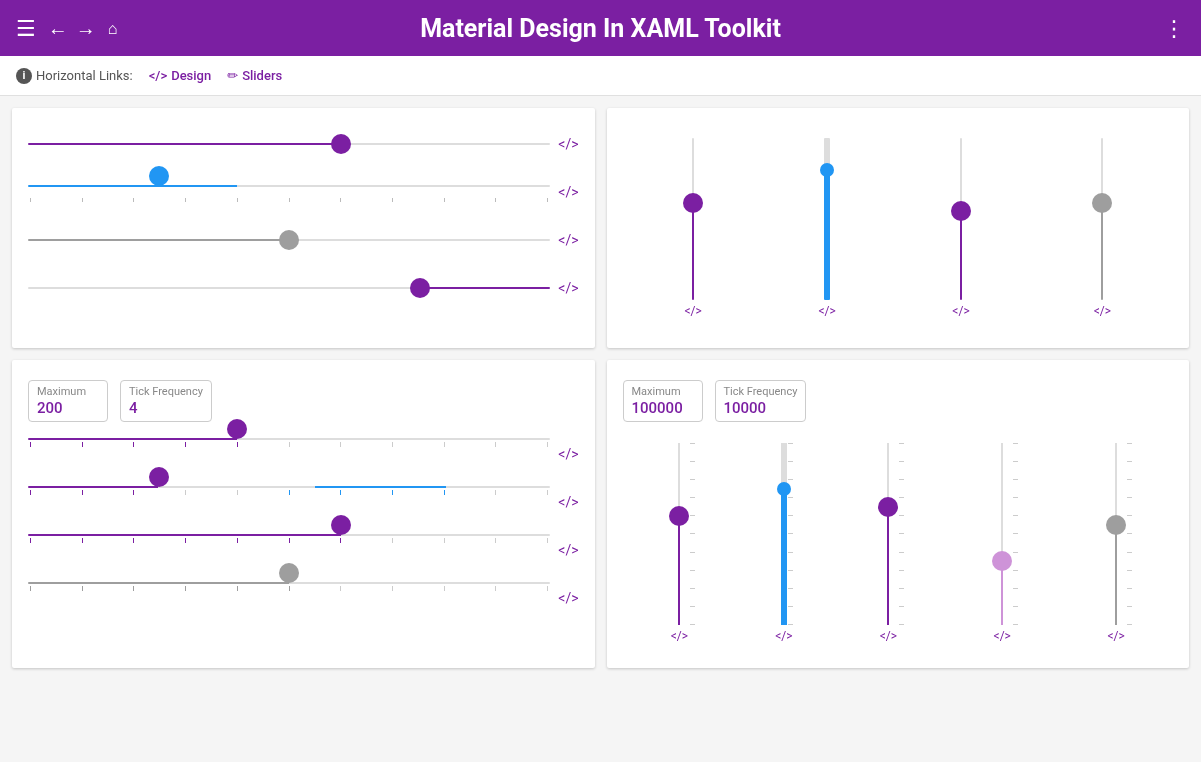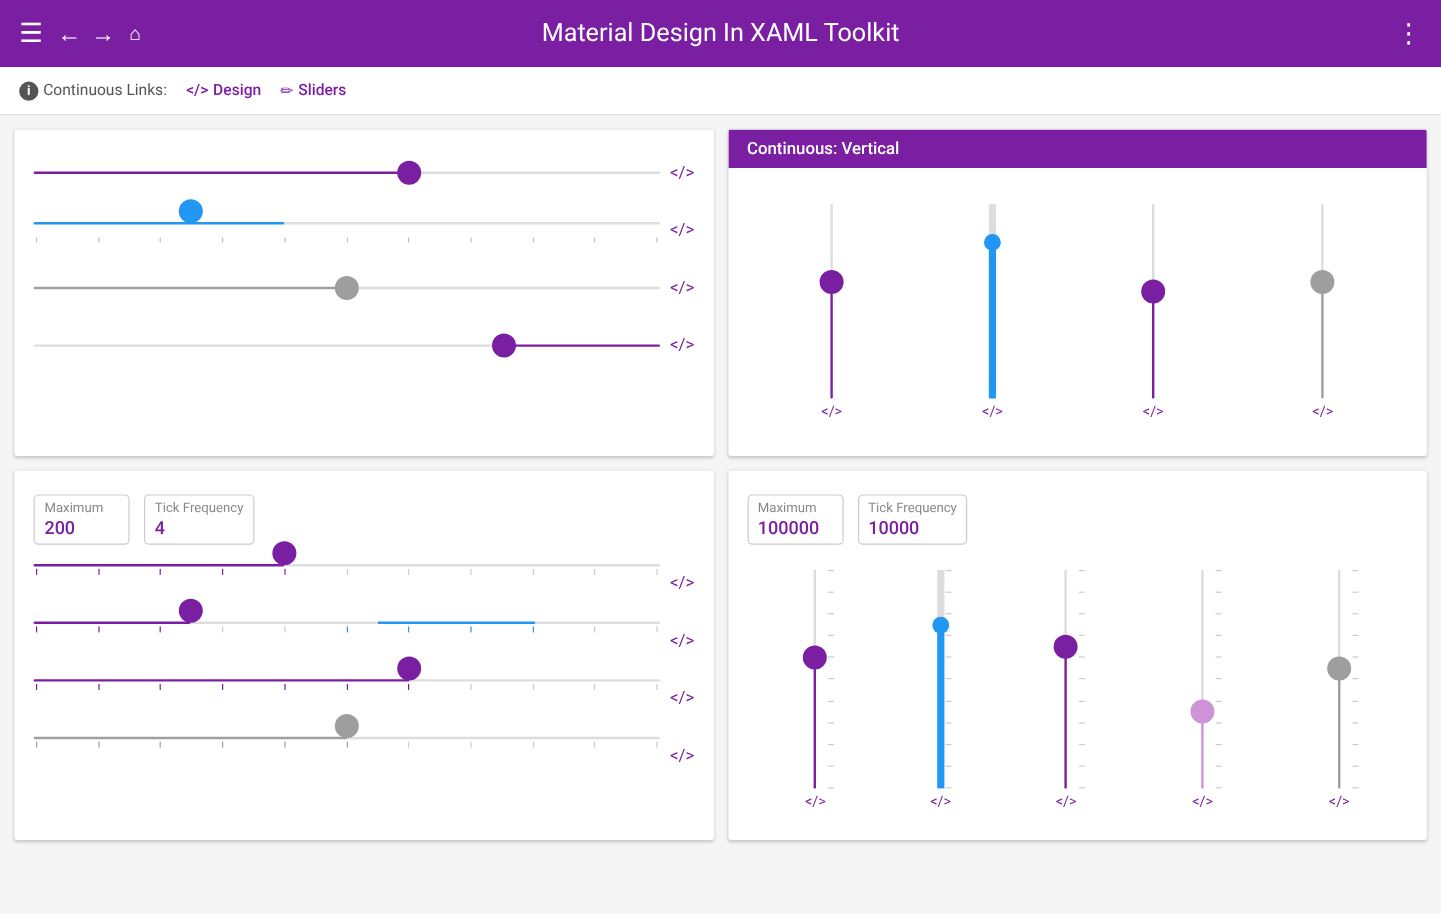--- a/index.html
+++ b/index.html
@@ -10,21 +10,21 @@
       background: #7B1FA2;
       height: 56px;
       display: flex;
       align-items: center;
       padding: 0 16px;
       color: #fff;
     }
     .topbar-menu { font-size: 22px; cursor: pointer; margin-right: 12px; }
     .topbar-nav { display: flex; gap: 8px; margin-right: 12px; }
     .topbar-nav span { font-size: 20px; cursor: pointer; }
-    .topbar-title { font-size: 21px; font-weight: 400; position: absolute; left: 50%; transform: translateX(-50%); }
+    .topbar-title { font-size: 25px; font-weight: 700; position: absolute; left: 50%; transform: translateX(-50%); }
     .topbar-more { font-size: 22px; cursor: pointer; margin-left: auto; }
 
     
     .infobar {
       background: #fff;
       border-bottom: 1px solid #e0e0e0;
       height: 40px;
       display: flex;
       align-items: center;
       padding: 0 16px;
@@ -239,21 +239,21 @@
     <span>→</span>
   </div>
   <span>⌂</span>
   <span class="topbar-title">Material Design In XAML Toolkit</span>
   <span class="topbar-more">⋮</span>
 </div>
 
 <div class="infobar">
   <span class="infobar-info">
     <span style="background:#555;color:#fff;border-radius:50%;width:16px;height:16px;display:inline-flex;align-items:center;justify-content:center;font-size:11px;font-weight:bold;">i</span>
-    <span>Continuous Links:</span>
+    <span>Horizontal Links:</span>
   </span>
   <span class="infobar-link">
     <span style="font-size:13px;">&lt;/&gt;</span>
     <span>Design</span>
   </span>
   <span class="infobar-link">
     <span style="font-size:13px;">✏</span>
     <span>Sliders</span>
   </span>
 </div>
@@ -311,21 +311,20 @@
             <div class="slider-thumb thumb-purple" style="left:75%"></div>
           </div>
         </div>
         <span class="slider-code-icon">&lt;/&gt;</span>
       </div>
 
     </div>
   </div>
 
   <div class="panel">
-    <div class="panel-header">Continuous: Vertical</div>
     <div class="panel-body">
       <div class="vertical-sliders-container">
 
         <div class="v-slider-col">
           <div class="v-slider-track-container">
             <div class="v-slider-track" style="background:linear-gradient(to bottom,#ddd 35%,#7B1FA2 35%);width:2px;">
               <div class="v-thumb thumb-purple" style="bottom:60%;transform:translate(-50%,50%);"></div>
             </div>
           </div>
           <span class="v-code-icon">&lt;/&gt;</span>

